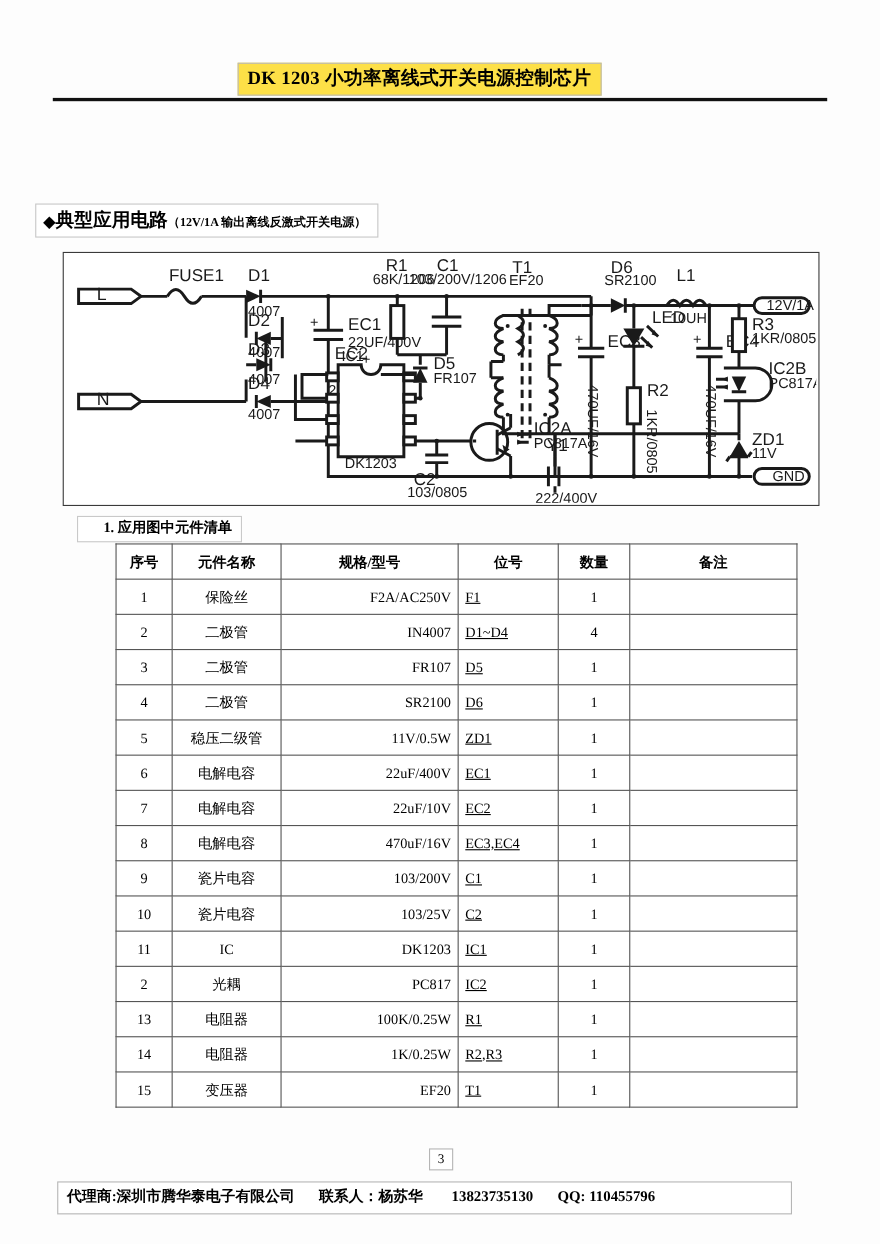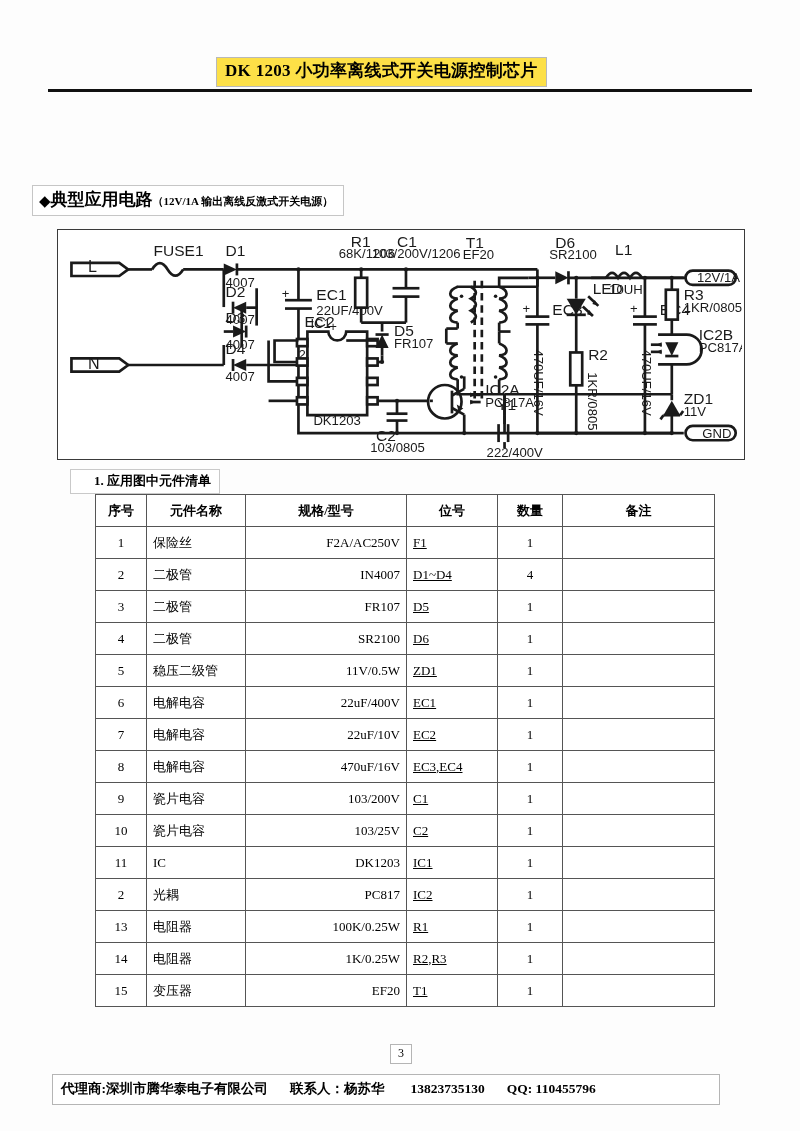--- a/index.html
+++ b/index.html
@@ -92,21 +92,21 @@
   }
   #list-title {
     font-size: 13px;
     font-weight: bold;
     font-family: "Liberation Serif", "DejaVu Serif", serif;
   }
 
   
   #parts-table-wrap {
     position: absolute;
-    left: 95px;
+    left: 105px;
     top: 494px;
     width: 492px;
   }
   table.parts {
     border-collapse: collapse;
     width: 620px;
     table-layout: fixed;
   }
   table.parts th, table.parts td {
     border: 1px solid #555;
@@ -116,21 +116,21 @@
     font-family: "Liberation Serif", "DejaVu Serif", serif;
     vertical-align: middle;
     background: #fff;
   }
   table.parts th {
     font-weight: bold;
     text-align: center;
   }
   table.parts th.th-remark { }
   td.c-idx  { text-align: center; width: 38px; }
-  td.c-name { text-align: left;   width: 86px; }
+  td.c-name { text-align: center;   width: 86px; }
   td.c-spec { text-align: right;   width: 148px; margin-left: 12px; }
   td.c-ref  { text-align: left;   width: 78px; text-decoration: underline; }
   td.c-qty  { text-align: center; width: 52px; }
   td.c-rem  { text-align: left; }
   th.c-idx  { width: 38px; }
   th.c-name { width: 86px; }
   th.c-spec { width: 148px; text-align: left; }
   th.c-ref  { width: 78px; text-align: left; }
   th.c-qty  { width: 52px; }
 

